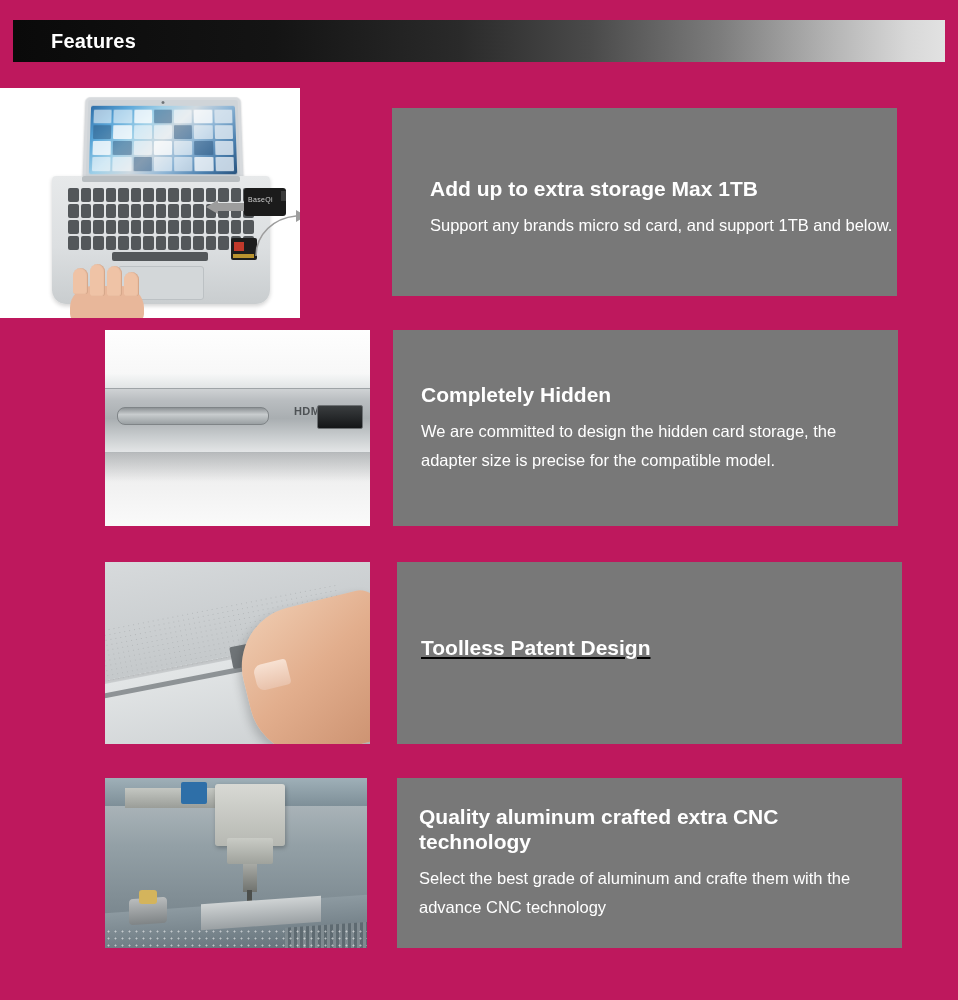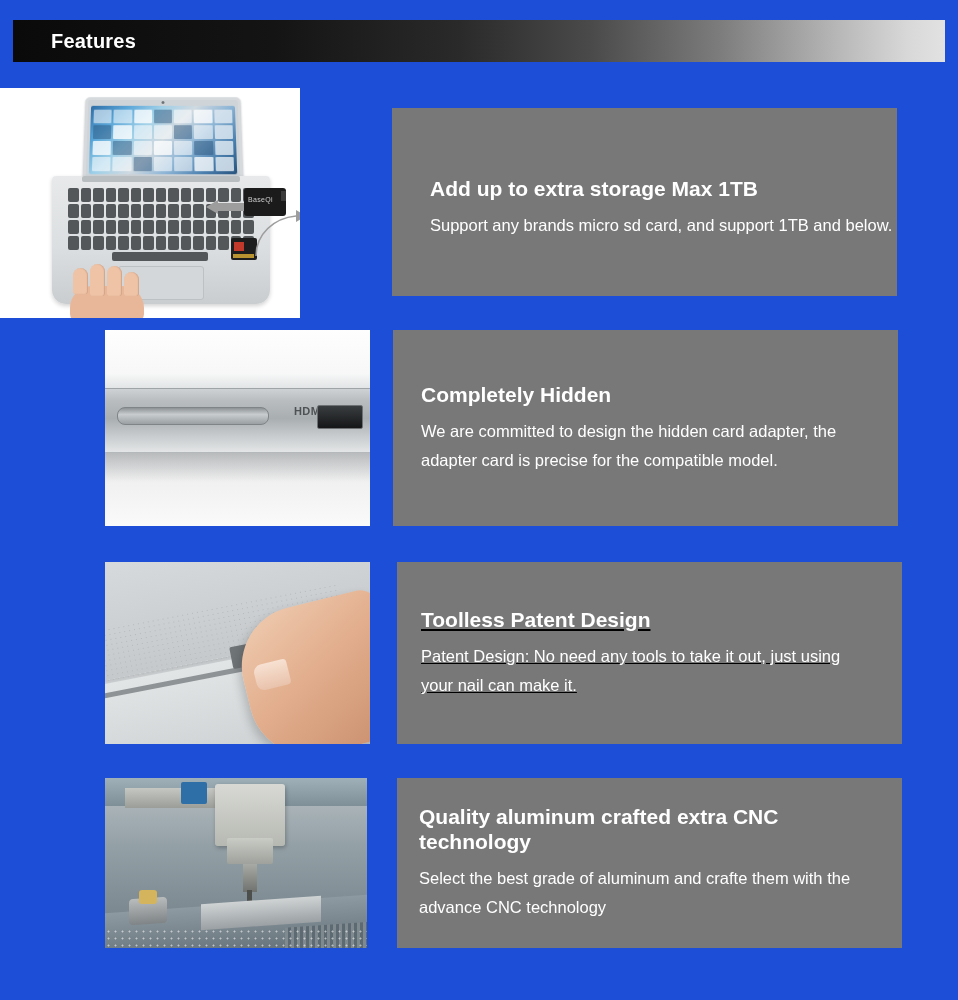--- a/index.html
+++ b/index.html
@@ -10,21 +10,21 @@
   body {
     width: 958px;
     height: 1000px;
     font-family: "Liberation Sans", sans-serif;
     overflow: hidden;
   }
   .page {
     position: relative;
     width: 958px;
     height: 1000px;
-    background: #1d4ed8;
+    background: #be185d;
   }
 
   
   .header-bar {
     position: absolute;
     left: 13px;
     top: 20px;
     width: 932px;
     height: 42px;
     background: linear-gradient(to right, #0a0a0a 0%, #141414 28%, #2a2a2a 48%, #4a4a4a 62%, #7d7d7d 76%, #b5b5b5 88%, #d8d8d8 96%, #e2e2e2 100%);
@@ -394,39 +394,38 @@
         <div class="side-body">
           <div class="side-slot"></div>
           <div class="side-hdmi-label">HDMI</div>
           <div class="side-hdmi"></div>
         </div>
         <div class="side-shadow"></div>
       </div>
     </div>
     <div class="feature-text">
       <h3 class="feature-heading">Completely Hidden</h3>
-      <p class="feature-body">We are committed to design the hidden card adapter, the adapter card is precise for the compatible model.</p>
+      <p class="feature-body">We are committed to design the hidden card storage, the adapter size is precise for the compatible model.</p>
     </div>
   </div>
 
   <div class="feature-row" id="row3">
     <div class="feature-image">
       <div class="nail-wrap">
         <div class="nail-lid"></div>
         <div class="nail-speaker"></div>
         <div class="nail-body"></div>
         <div class="nail-gap"></div>
         <div class="nail-chip"></div>
         <div class="nail-finger"></div>
         <div class="nail-nail"></div>
       </div>
     </div>
     <div class="feature-text">
       <h3 class="feature-heading">Toolless Patent Design</h3>
-      <p class="feature-body">Patent Design: No need any tools to take it out, just using your nail can make it.</p>
     </div>
   </div>
 
   <div class="feature-row" id="row4">
     <div class="feature-image">
       <div class="cnc-wrap">
         <div class="cnc-top"></div>
         <div class="cnc-arm"></div>
         <div class="cnc-blue"></div>
         <div class="cnc-head"></div>

